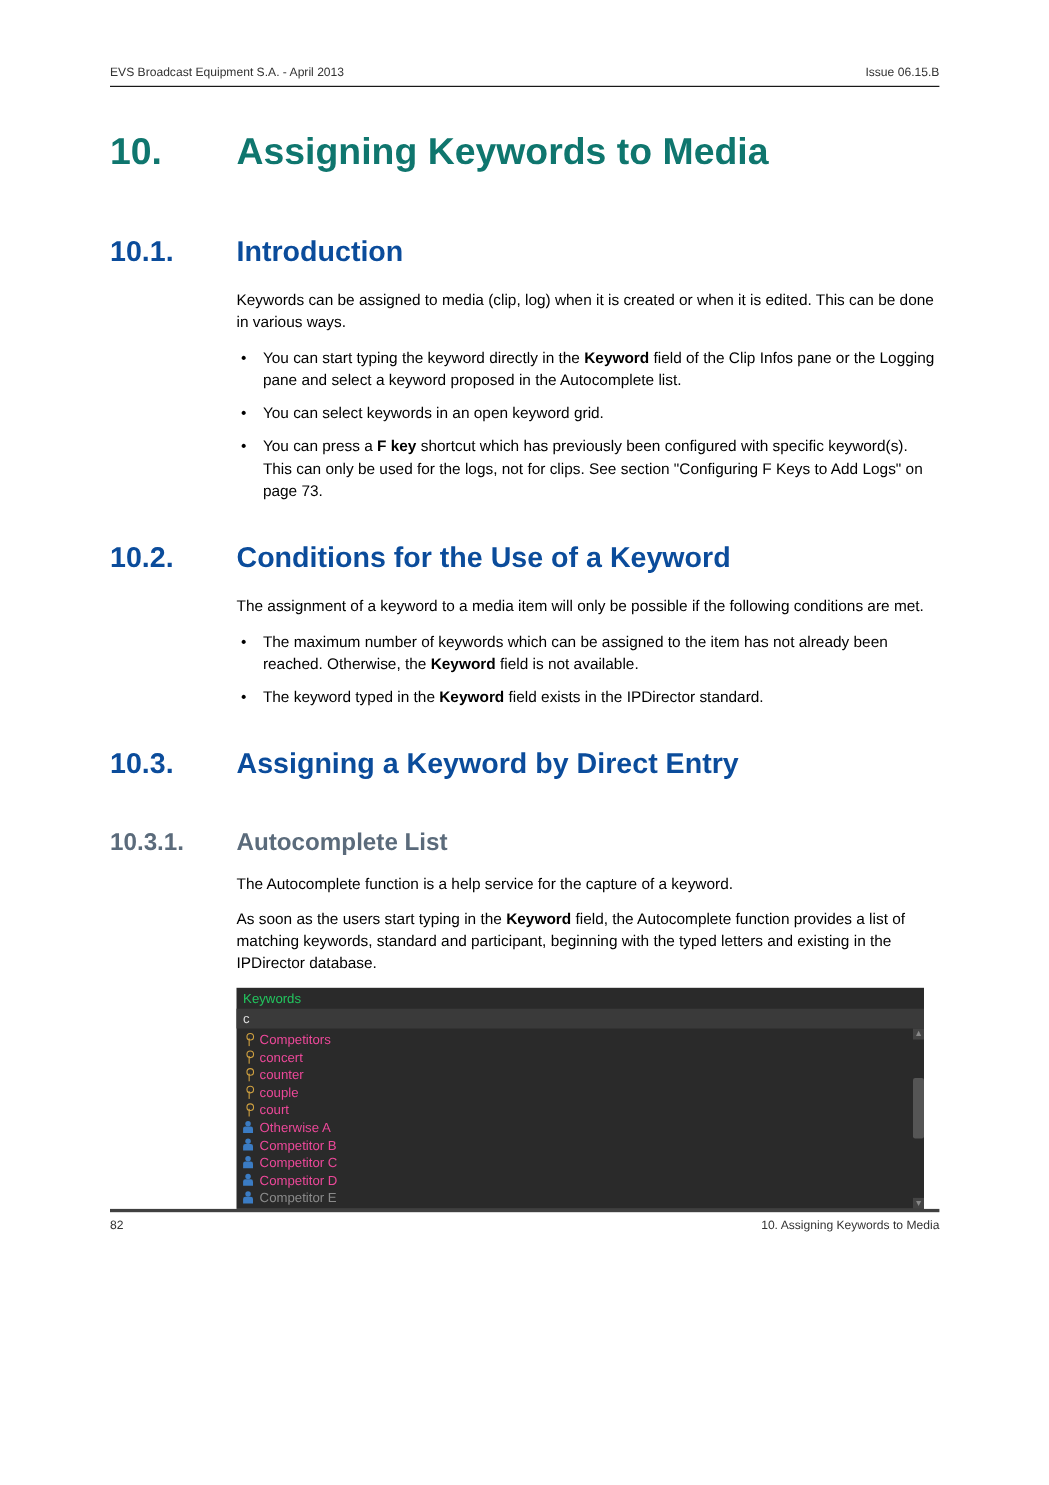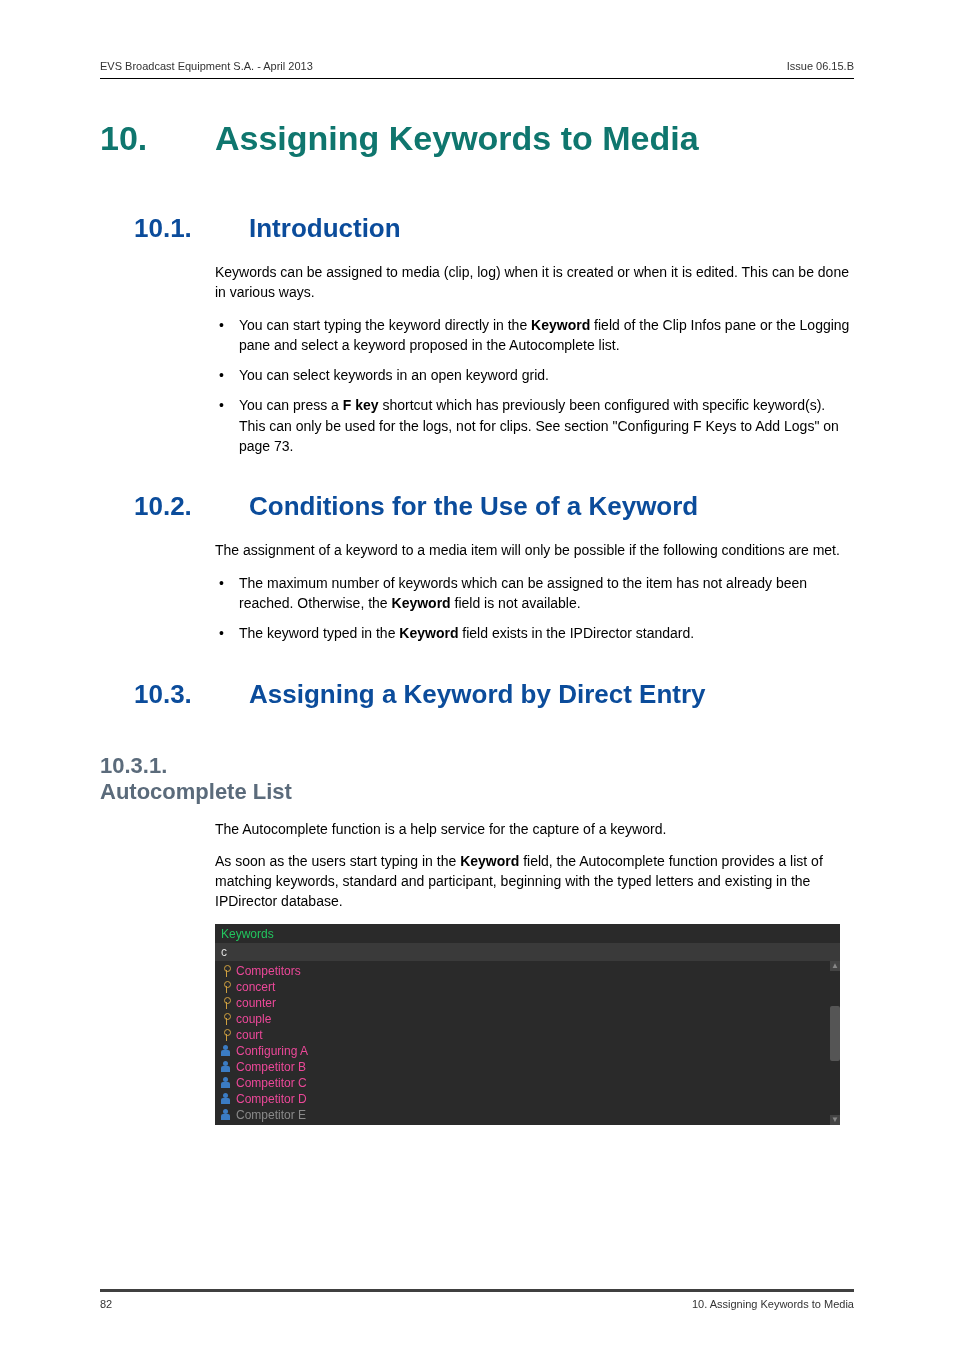--- a/index.html
+++ b/index.html
@@ -3,21 +3,21 @@
 <meta charset="utf-8">
 <style>
   body {
     margin: 0;
     background: #fff;
     font-family: Arial, Helvetica, sans-serif;
     color: #000;
   }
   .page {
     width: 954px;
-    height: 1350px;
+    height: 1124px;
     padding: 60px 100px 40px 100px;
     box-sizing: border-box;
     position: relative;
     display: flex;
     flex-direction: column;
   }
   .header-line {
     display: flex;
     justify-content: space-between;
     font-size: 11px;
@@ -34,31 +34,29 @@
     margin-bottom: 30px;
   }
   .h1 .num { width: 115px; flex-shrink: 0; }
   .h2 {
     color: #0b4c9b;
     font-size: 26px;
     font-weight: bold;
     display: flex;
     margin-top: 25px;
     margin-bottom: 18px;
-    margin-left: 34px;
   }
   .h2 .num { width: 115px; flex-shrink: 0; }
   .h3 {
     color: #5b6b7b;
     font-size: 22px;
     font-weight: bold;
     display: flex;
     margin-top: 25px;
     margin-bottom: 14px;
-    flex-direction: column;
   }
   .h3 .num { width: 115px; flex-shrink: 0; }
   .body-block {
     margin-left: 115px;
     font-size: 14px;
     line-height: 1.45;
   }
   .body-block p { margin: 0 0 12px 0; }
   ul.bullets {
     list-style: none;
@@ -241,21 +239,21 @@
         <div class="ui-item">
           <span class="key-icon"></span>
           <span>couple</span>
         </div>
         <div class="ui-item">
           <span class="key-icon"></span>
           <span>court</span>
         </div>
         <div class="ui-item">
           <span class="person-icon"></span>
-          <span>Configuring A</span>
+          <span>Otherwise A</span>
         </div>
         <div class="ui-item">
           <span class="person-icon"></span>
           <span>Competitor B</span>
         </div>
         <div class="ui-item">
           <span class="person-icon"></span>
           <span>Competitor C</span>
         </div>
         <div class="ui-item">

